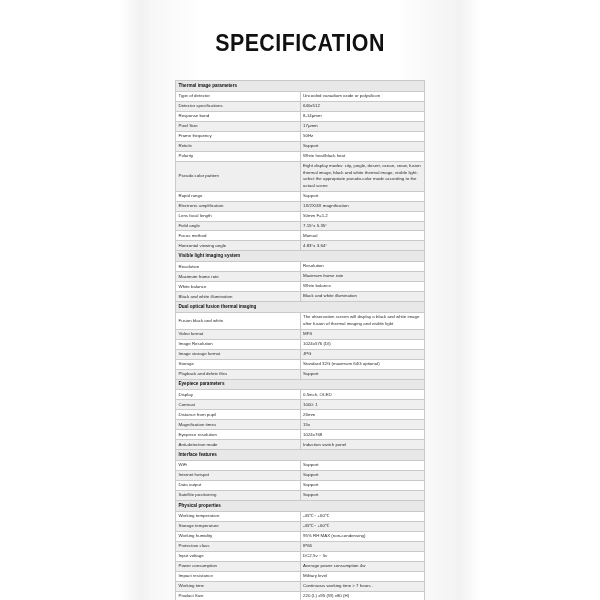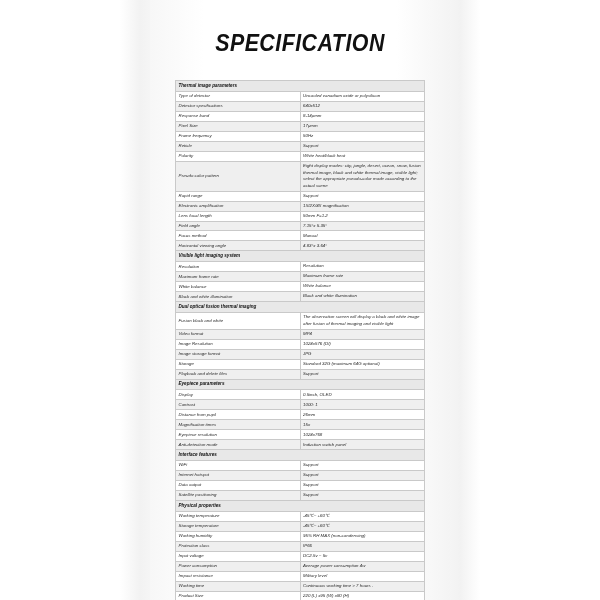--- a/index.html
+++ b/index.html
@@ -17,21 +17,20 @@
     position: relative;
     width: 600px;
     height: 600px;
     background: linear-gradient(to right,
         #ffffff 0px, #ffffff 120px,
         #f2f2f2 140px, #fbfbfb 170px,
         #ffffff 300px,
         #fbfbfb 430px, #f2f2f2 460px,
         #ffffff 480px, #ffffff 600px);
     box-sizing: border-box;
-    font-style: italic;
   }
   .sheet {
     position: absolute;
     left: 150px;
     top: 0;
     width: 300px;
     height: 600px;
     background: linear-gradient(to right, #f7f7f7 0%, #ffffff 18%, #ffffff 82%, #f4f4f4 100%);
   }
   .title {

